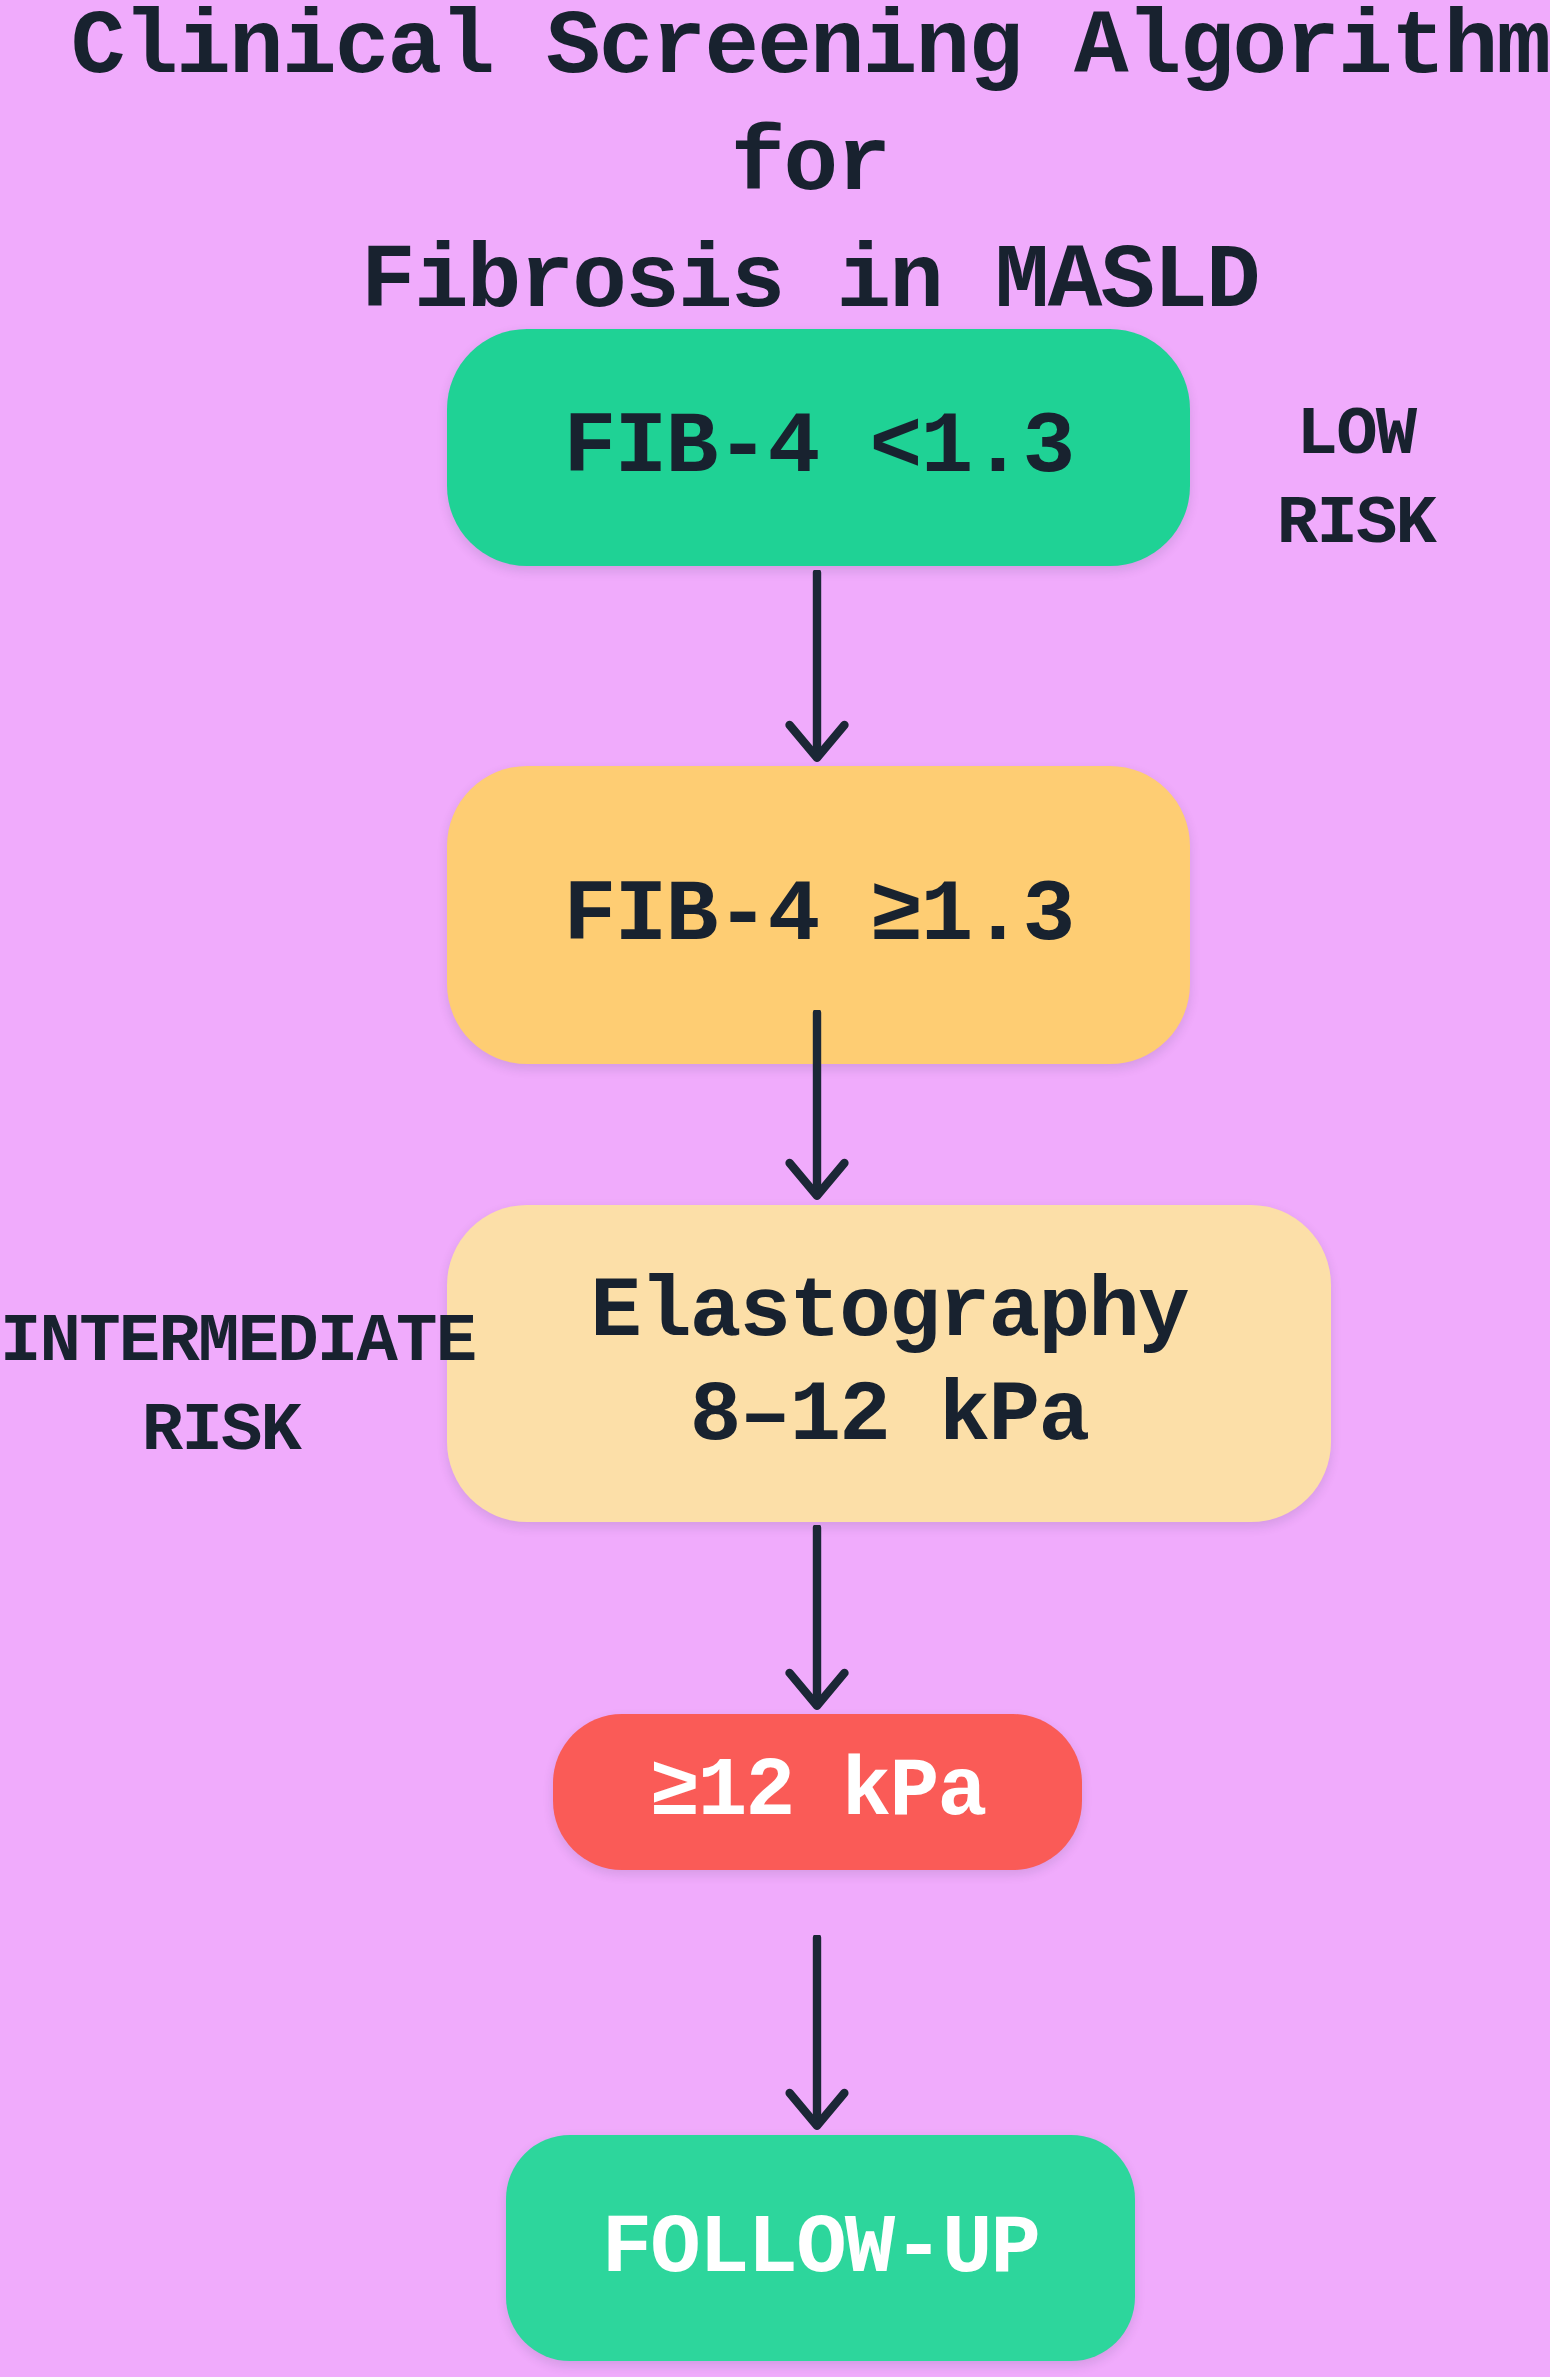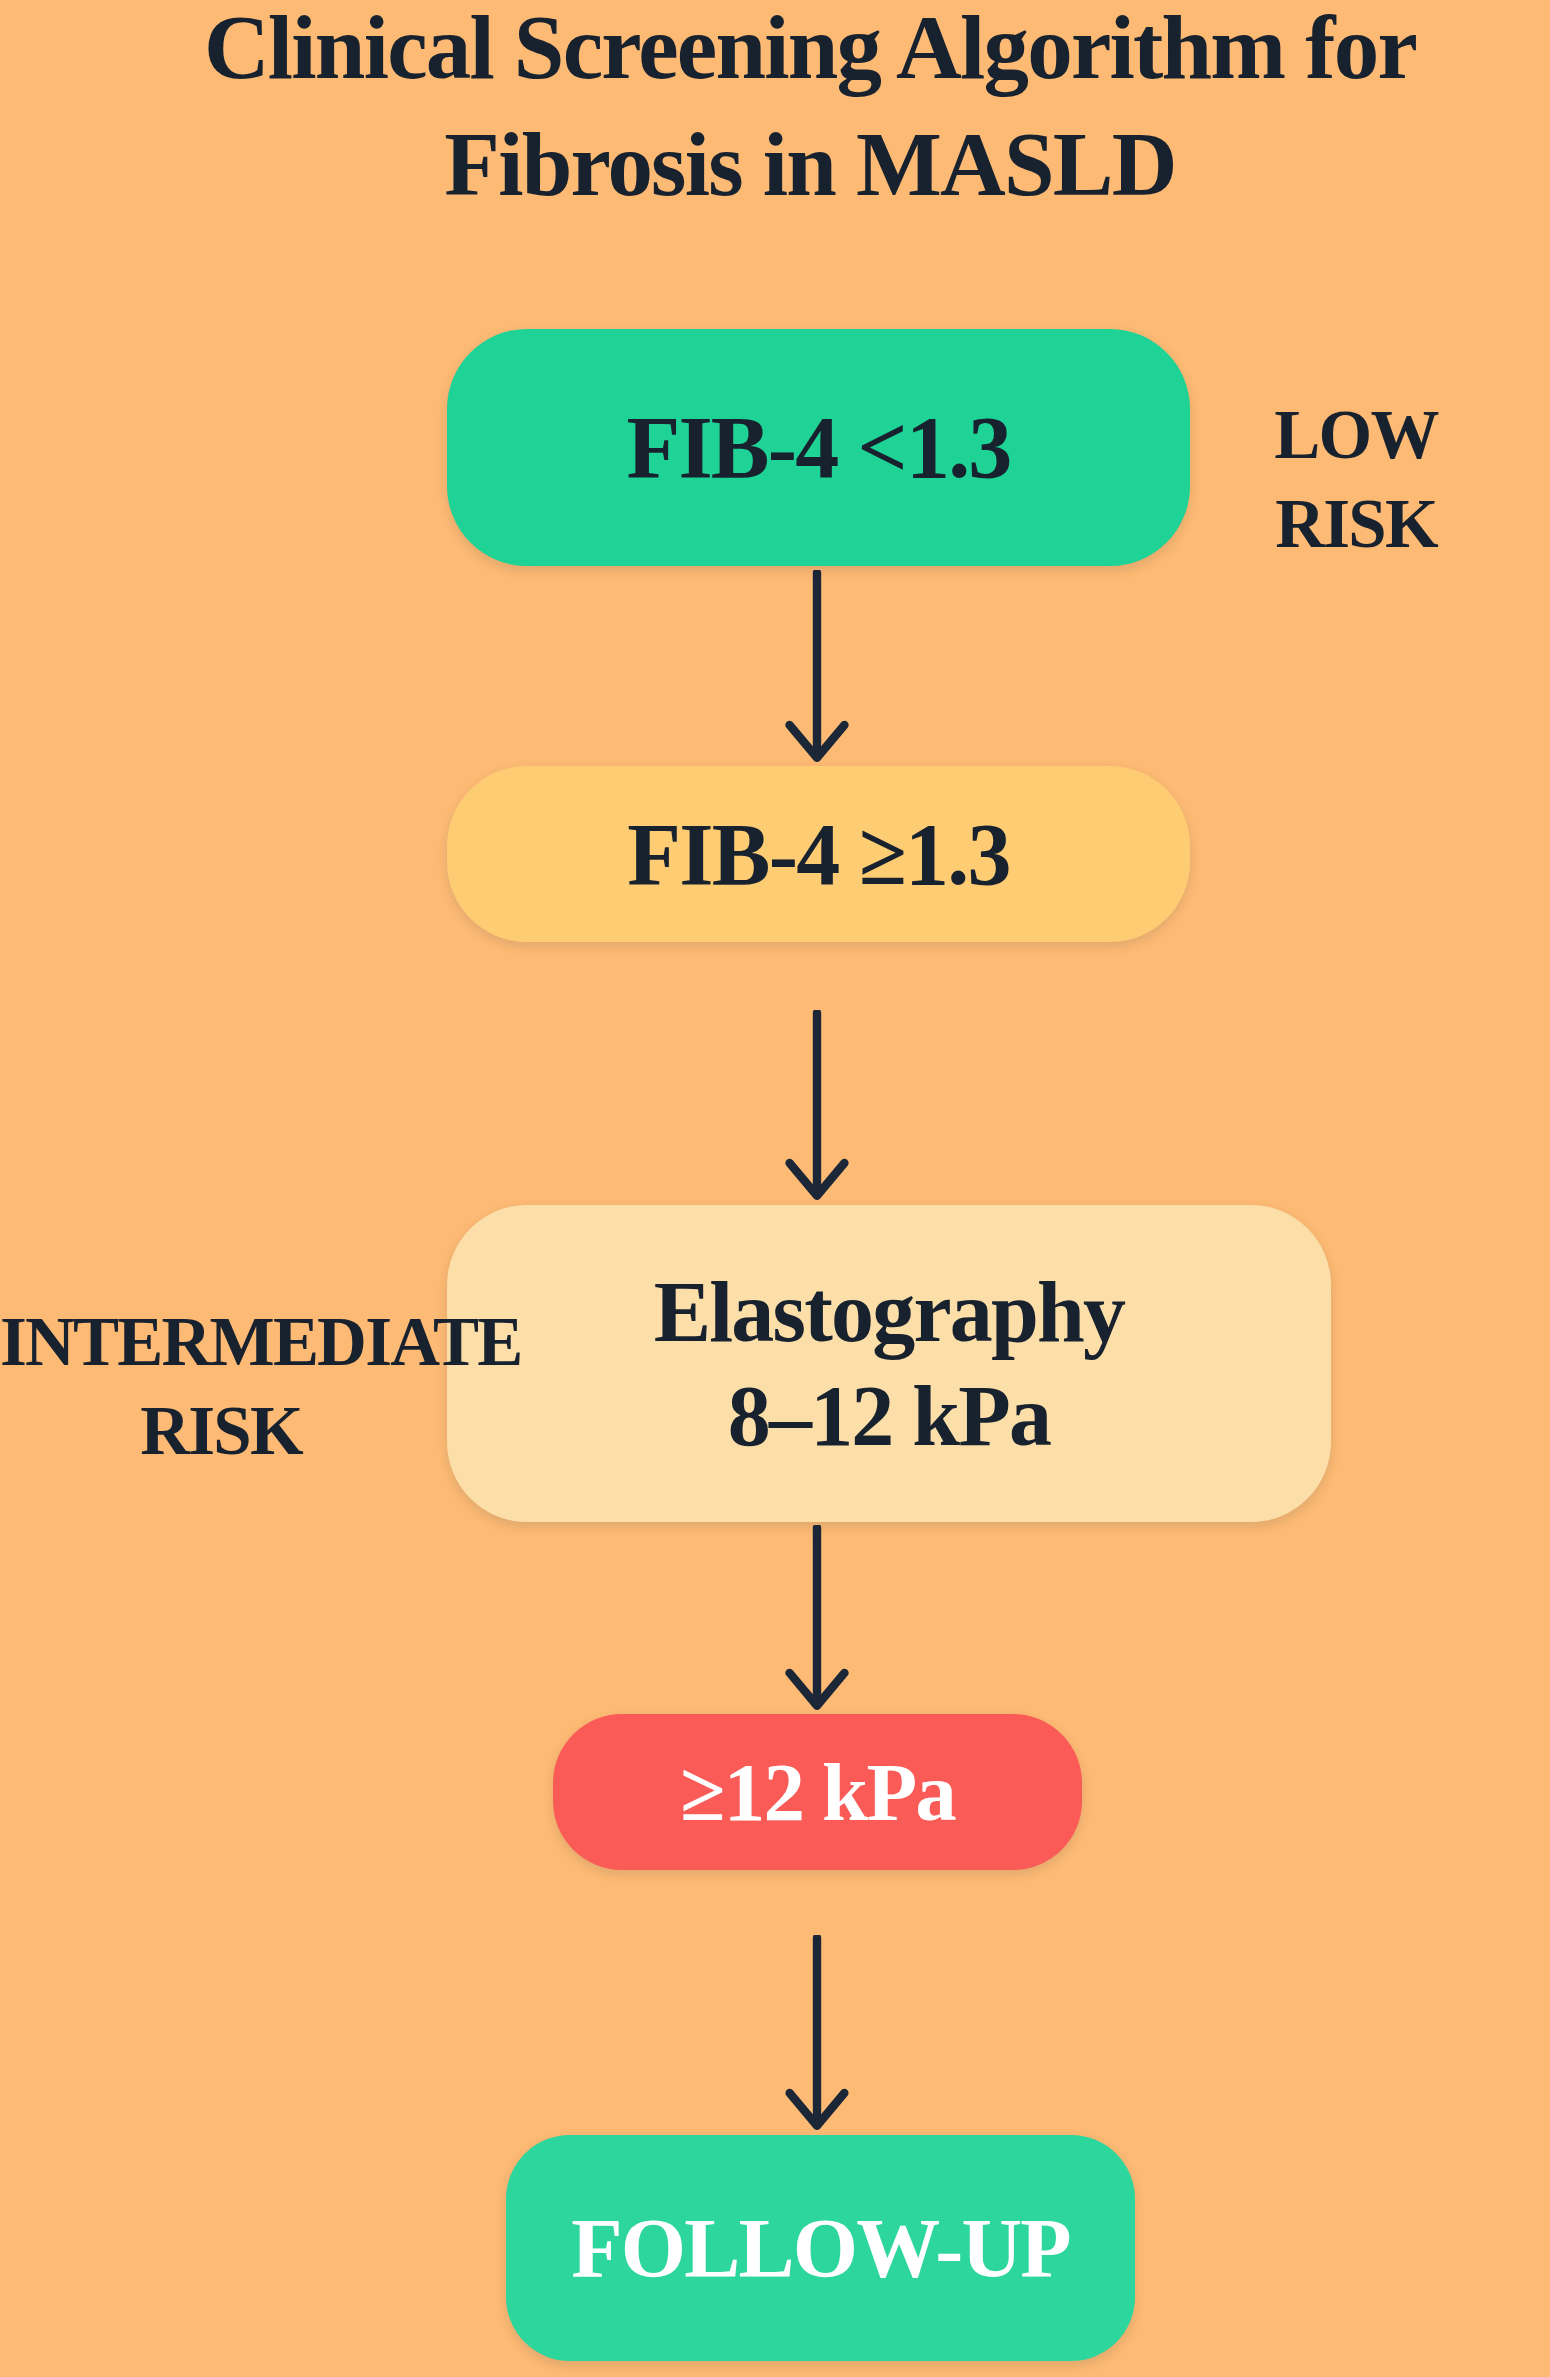--- a/index.html
+++ b/index.html
@@ -4,23 +4,23 @@
 <style>
   html, body {
     margin: 0;
     padding: 0;
     background: #ffffff;
   }
   .canvas {
     position: relative;
     width: 1550px;
     height: 2377px;
-    background: #fdba74;
+    background: #f0abfc;
     overflow: hidden;
-    font-family: Liberation Serif, serif;
+    font-family: Liberation Mono, monospace;
   }
 
   
   .title {
     position: absolute;
     left: 35px;
     top: -10.6px;
     width: 1550px;
     text-align: center;
     font-size: 91px;
@@ -38,21 +38,21 @@
     align-items: center;
     justify-content: center;
     text-align: center;
     font-weight: bold;
     letter-spacing: -1.8px;
     box-shadow: 0 4.4px 10.6px rgba(20, 40, 60, 0.12);
   }
   .node .lbl { display: block; }
 
   .n1 { left: 447px;  top: 329px;  width: 743px; height: 237px; border-radius: 80px; font-size: 88px; }
-  .n2 { left: 447px;  top: 766px;  width: 743px; height: 176px; border-radius: 80px; font-size: 88px; }
+  .n2 { left: 447px;  top: 766px;  width: 743px; height: 298px; border-radius: 80px; font-size: 88px; }
   .n3 { left: 447px;  top: 1205px; width: 884px; height: 317px; border-radius: 80px; font-size: 86px; line-height: 104px; }
   .n4 { left: 553px;  top: 1714px; width: 529px; height: 156px; border-radius: 69px; font-size: 83px; }
   .n5 { left: 506px;  top: 2135px; width: 629px; height: 226px; border-radius: 64px; font-size: 84px; }
 
   
   .arrow {
     position: absolute;
     stroke: #1b2736;
     fill: none;
   }

